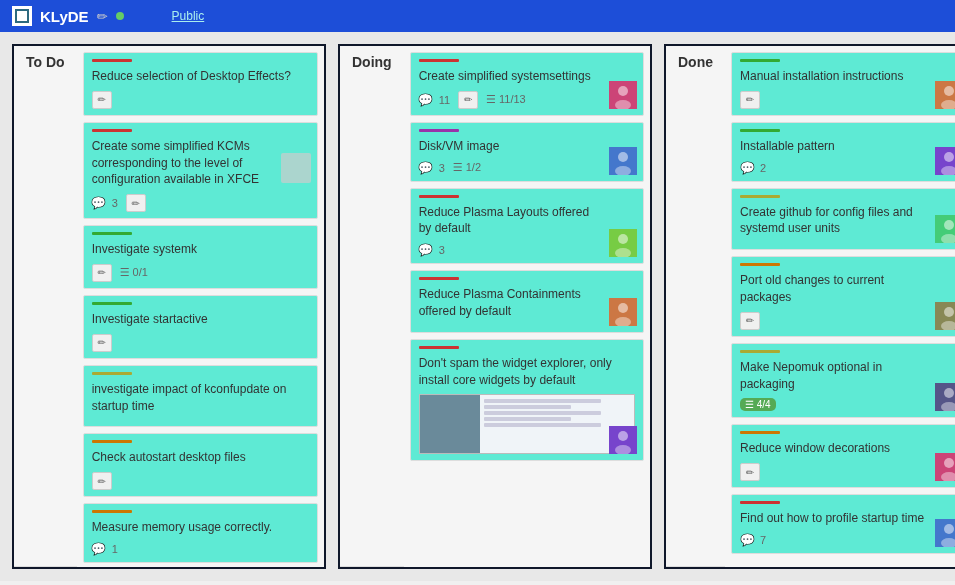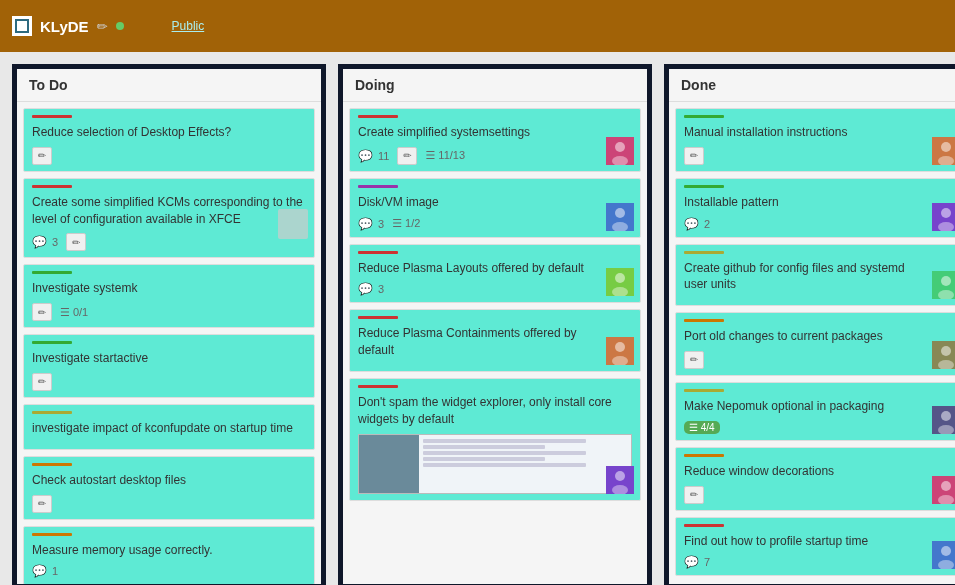--- a/index.html
+++ b/index.html
@@ -3,27 +3,27 @@
   <meta charset="utf-8">
   <style>
     * { box-sizing: border-box; margin: 0; padding: 0; }
     body {
       font-family: Arial, sans-serif;
       font-size: 12px;
       background: #f0f0f0;
       color: #333;
     }
     .app-header {
-      background: #a16207;
+      background: #1d4ed8;
       color: white;
       display: flex;
       align-items: center;
       padding: 6px 12px;
       gap: 8px;
-      height: 52px;
+      height: 32px;
     }
     .app-header-logo {
       width: 20px;
       height: 20px;
       background: white;
       border: 2px solid white;
       display: flex;
       align-items: center;
       justify-content: center;
     }
@@ -57,26 +57,26 @@
     .board-container {
       display: flex;
       gap: 0;
       padding: 12px;
       height: calc(585px - 36px);
       overflow: hidden;
       background: #e8e8e8;
     }
     .column {
       background: #f5f5f5;
-      border: 5px solid #0f172a;
+      border: 2px solid #0f172a;
       width: 314px;
       min-width: 314px;
       margin-right: 12px;
       display: flex;
-      flex-direction: column;
+      flex-direction: row;
       overflow: hidden;
     }
     .column-header {
       padding: 8px 12px;
       font-weight: bold;
       font-size: 14px;
       background: #f5f5f5;
       border-bottom: 1px solid #ddd;
     }
     .column-body {

